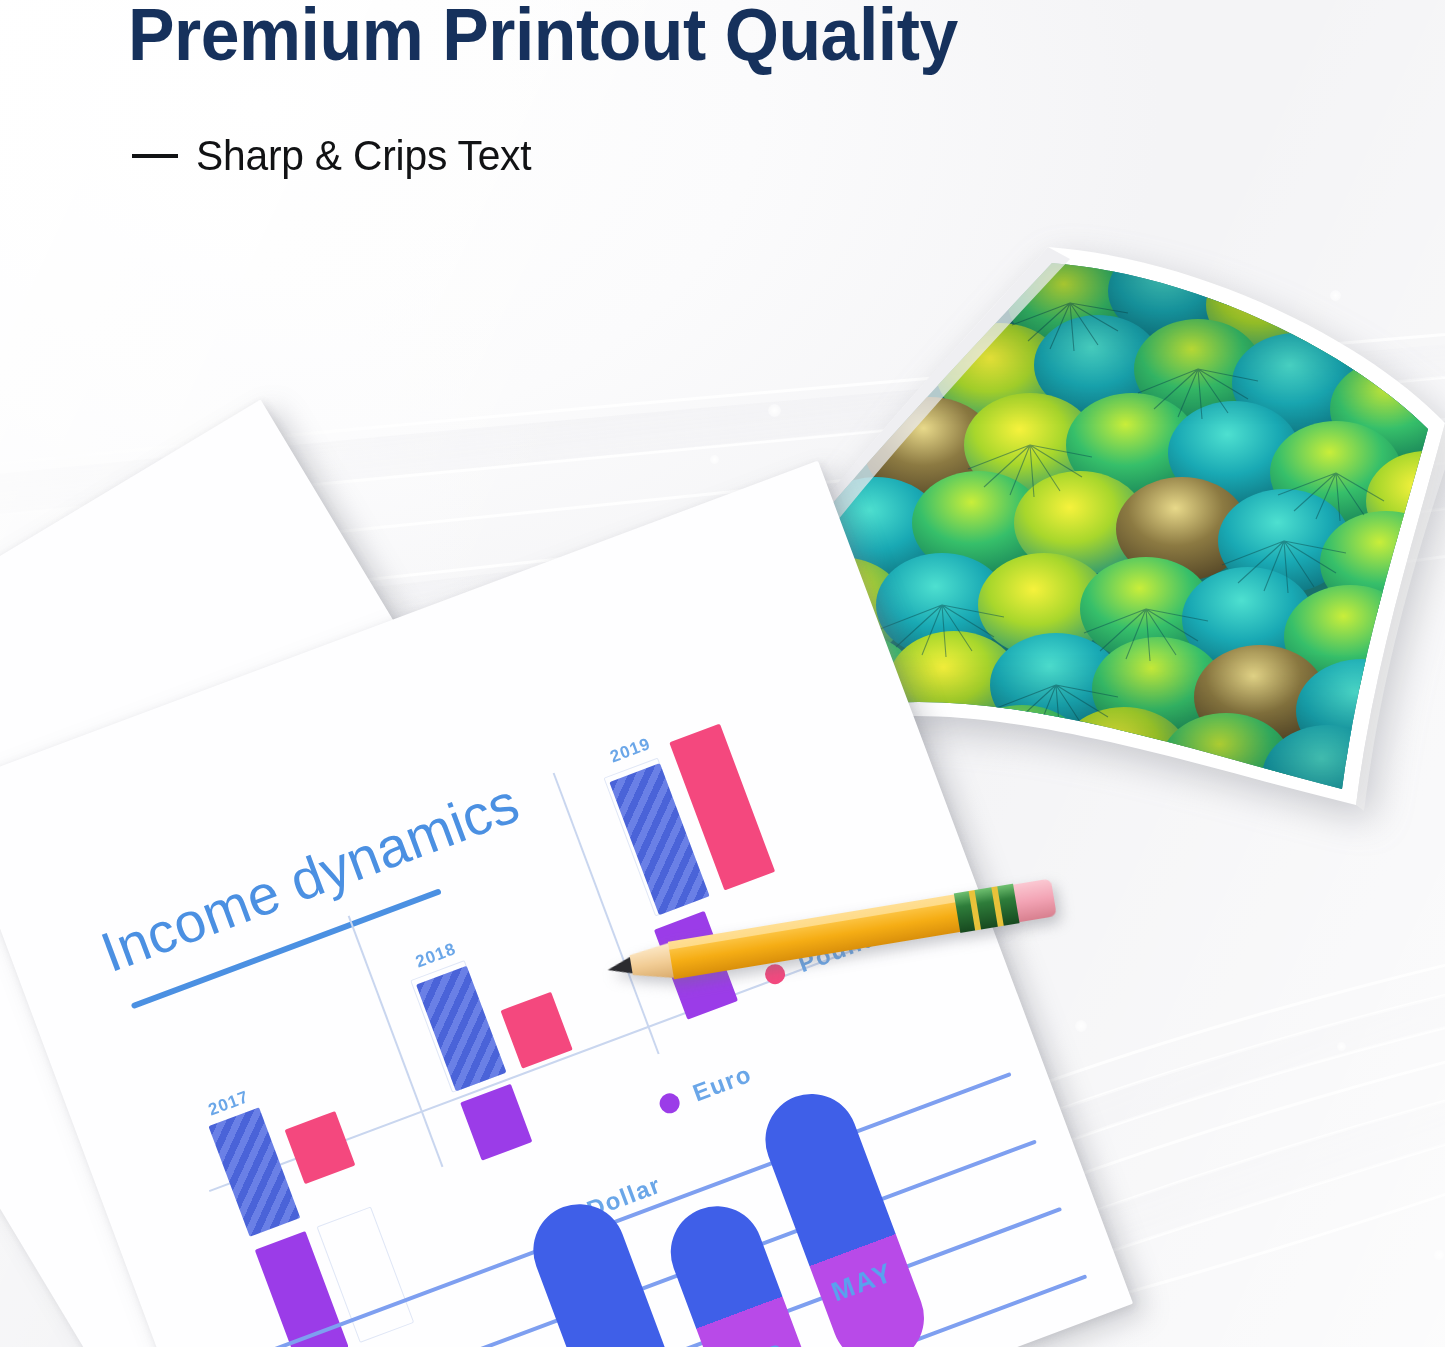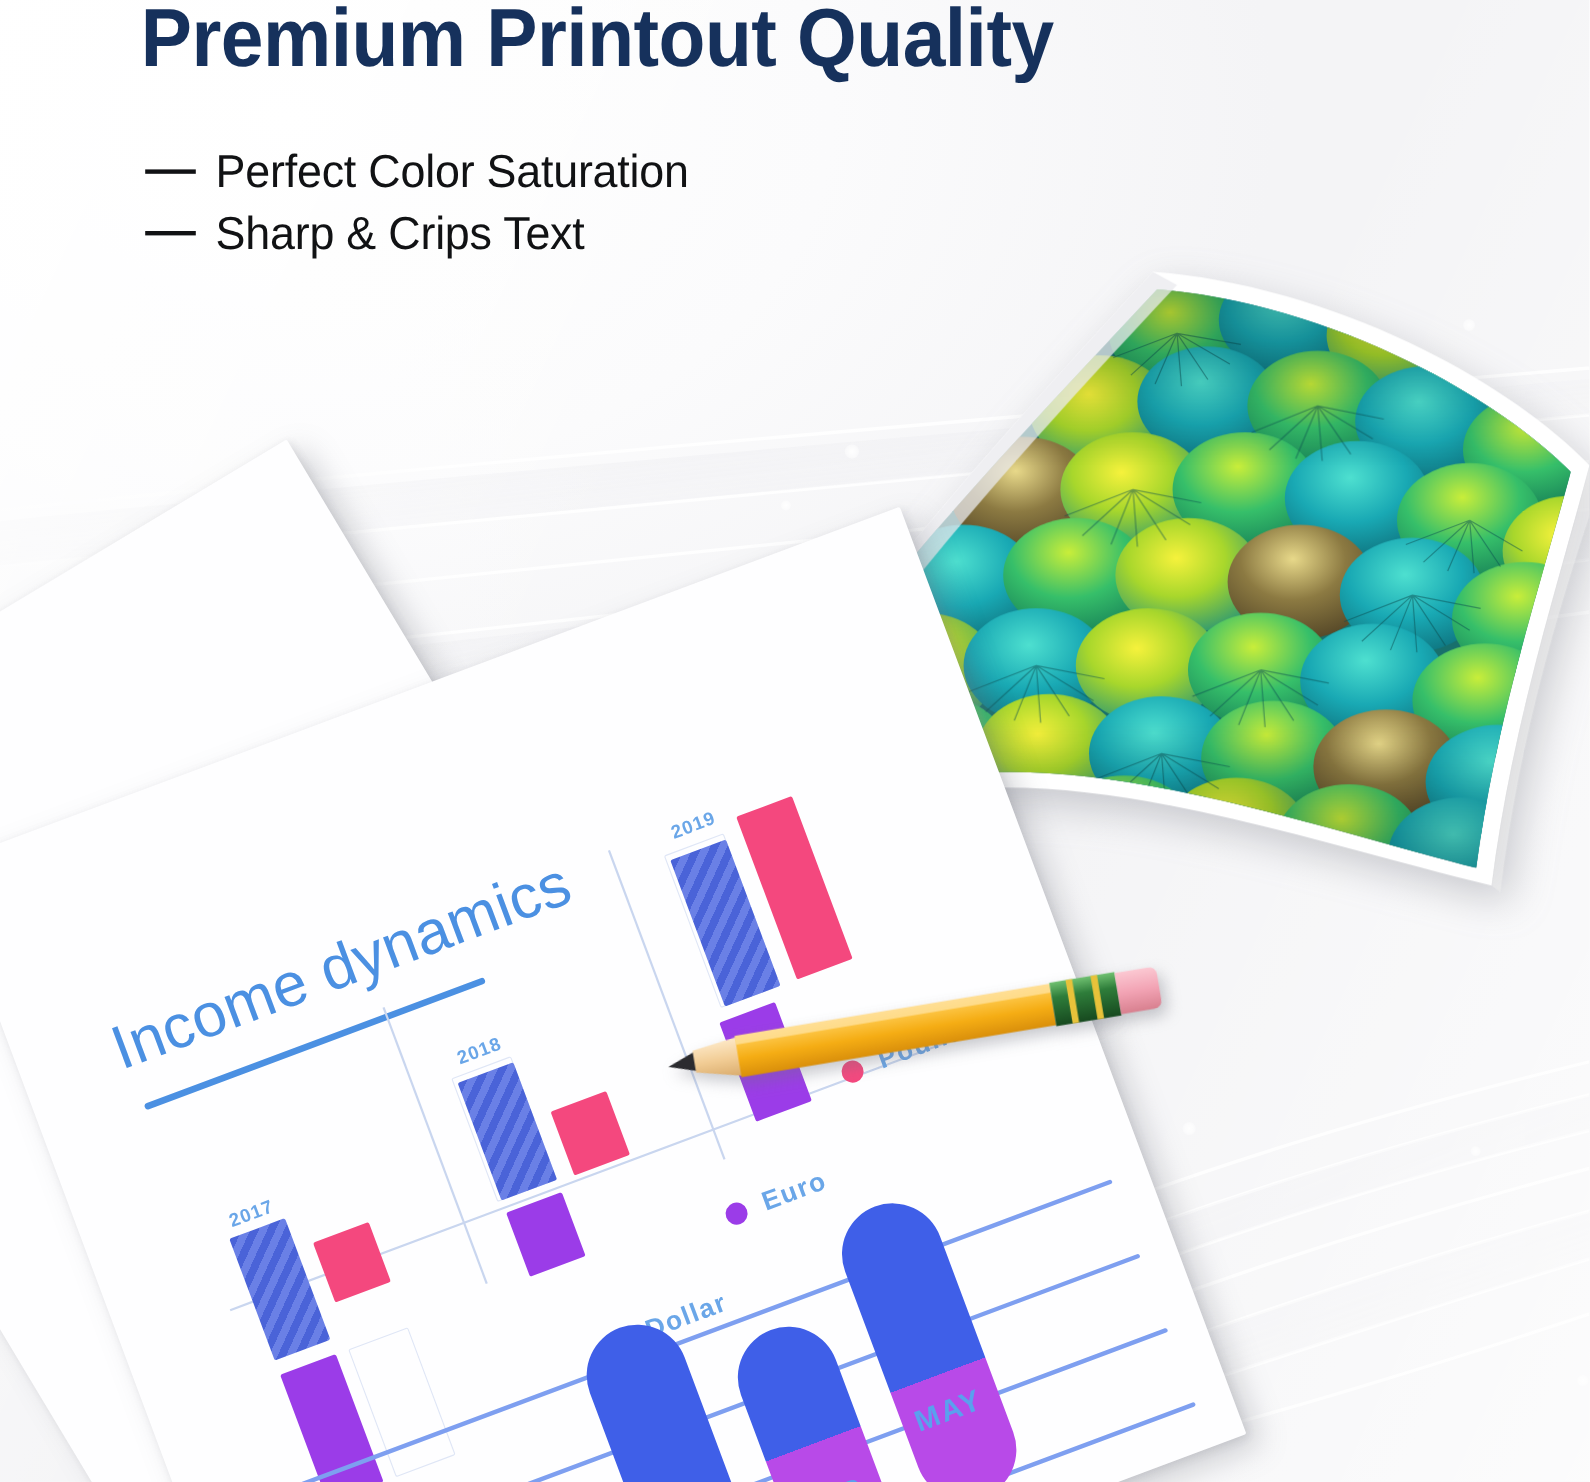--- a/index.html
+++ b/index.html
@@ -176,24 +176,20 @@
   <div class="dot" style="left:710px; top:455px; width:9px; height:9px;"></div>
   <div class="dot" style="left:1075px; top:1020px; width:12px; height:12px;"></div>
   <div class="dot" style="left:1337px; top:1042px; width:9px; height:9px;"></div>
   <div class="dot" style="left:1434px; top:1250px; width:10px; height:10px;"></div>
   <div class="dot" style="left:236px; top:584px; width:9px; height:9px;"></div>
   <div class="bg-sheen"></div>
 
   <h1 class="headline">Premium Printout Quality</h1>
 
   <div class="bullets">
-    <div class="bullet">
-      <span class="dash"></span>
-      <span class="btext">Perfect Color Saturation</span>
-    </div>
     <div class="bullet">
       <span class="dash"></span>
       <span class="btext">Sharp &amp; Crips Text</span>
     </div>
   </div>
 
   <div class="photo-wrap">
     <svg class="feather-sheet" viewBox="0 0 845 620" width="845" height="620">
       <defs>
         <clipPath id="curlClip">

